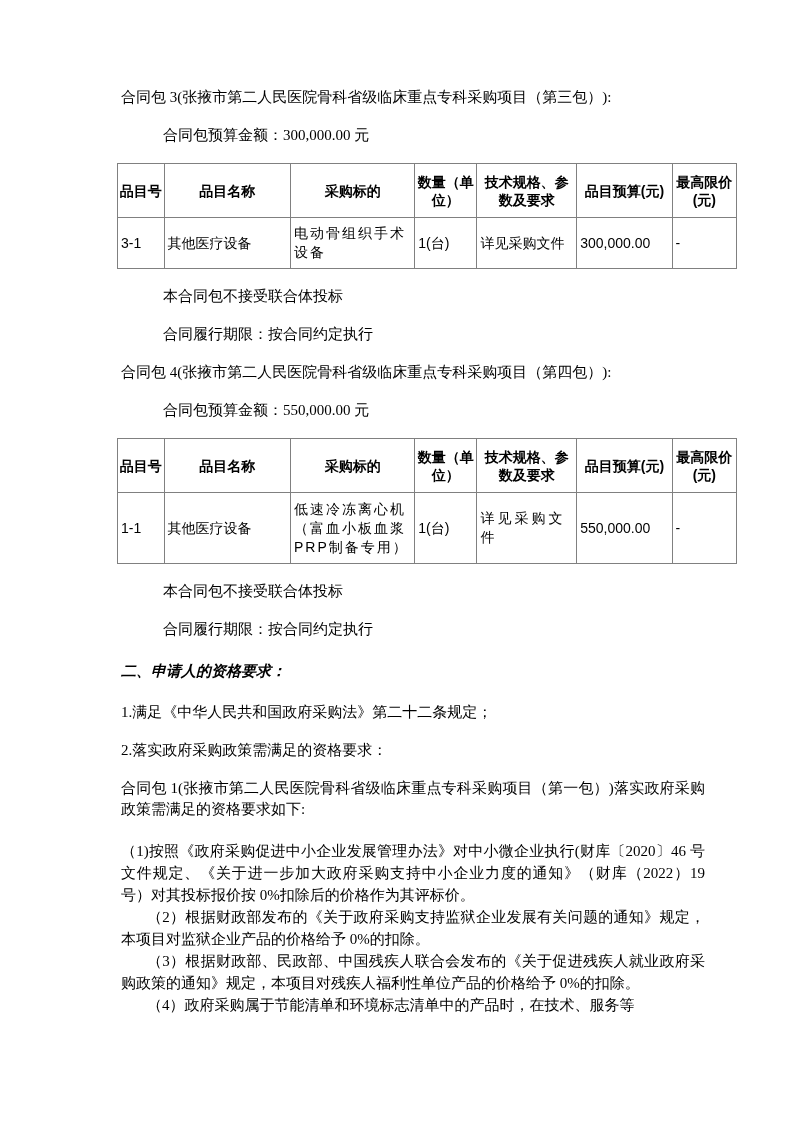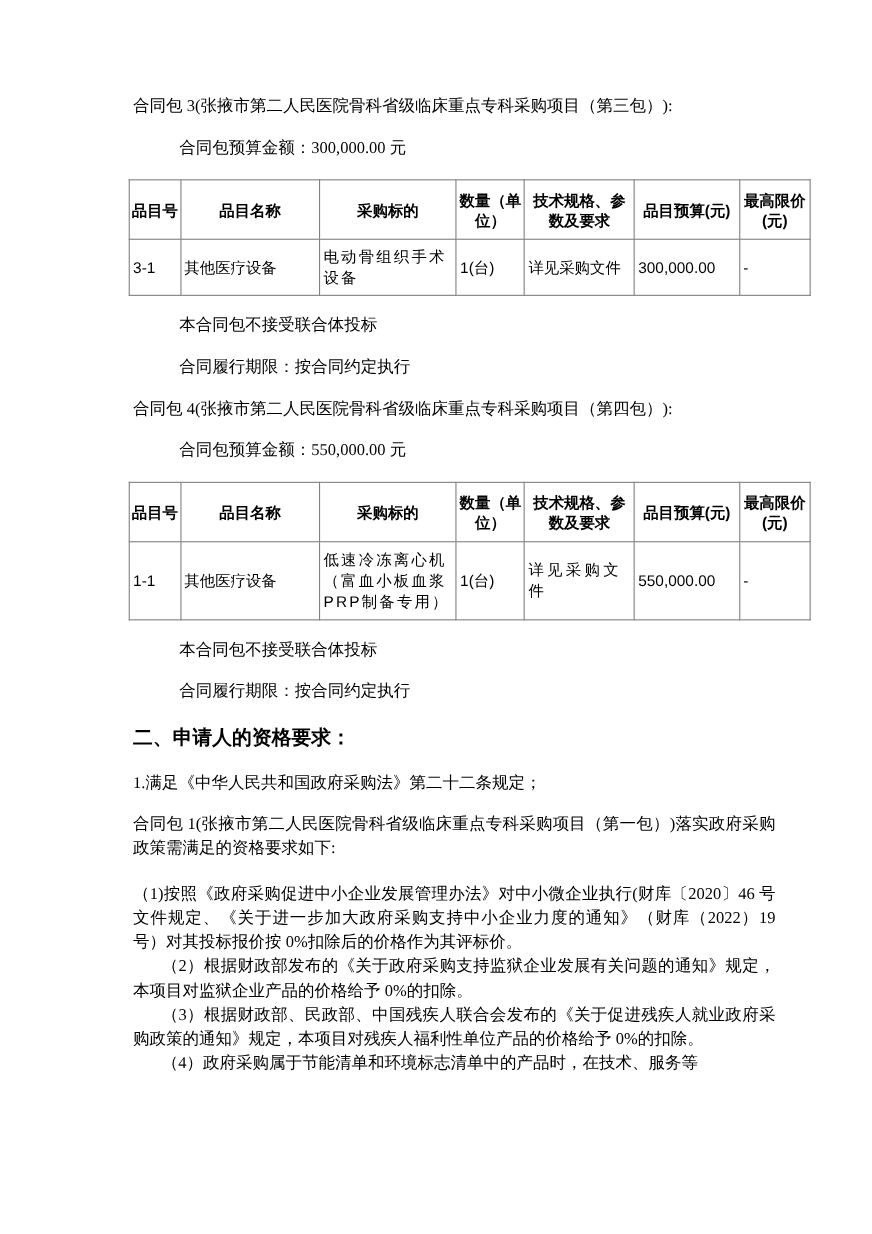--- a/index.html
+++ b/index.html
@@ -23,23 +23,24 @@
   }
   .para {
     margin: 17px 0;
     line-height: 21px;
   }
   .para:first-child { margin-top: 0; }
   .indent { padding-left: 42px; }
   .section-heading {
     font-family: "Liberation Sans", "DejaVu Sans", sans-serif;
     font-weight: bold;
-    font-size: 18px;
+    font-size: 15px;
     margin: 20px 0 21px 0;
     line-height: 21px;
+    font-style: italic;
   }
   .just { text-align: justify; }
   .ptable {
     border-collapse: collapse;
     table-layout: fixed;
     width: 620px;
     margin: 13px 0 13px -4px;
     font-family: "Liberation Sans", "DejaVu Sans", sans-serif;
     font-size: 14px;
   }
@@ -161,20 +162,21 @@
       </tr>
     </tbody>
   </table>
 
   <p class="para indent">本合同包不接受联合体投标</p>
   <p class="para indent">合同履行期限：按合同约定执行</p>
 
   <h2 class="section-heading">二、申请人的资格要求：</h2>
 
   <p class="para">1.满足《中华人民共和国政府采购法》第二十二条规定；</p>
+  <p class="para">2.落实政府采购政策需满足的资格要求：</p>
   <p class="para just">合同包 1(张掖市第二人民医院骨科省级临床重点专科采购项目（第一包）)落实政府采购政策需满足的资格要求如下:</p>
 
   <div class="policy-block">
     <p class="policy">（1)按照《政府采购促进中小企业发展管理办法》对中小微企业执行(财库〔2020〕46 号文件规定、《关于进一步加大政府采购支持中小企业力度的通知》（财库（2022）19 号）对其投标报价按 0%扣除后的价格作为其评标价。</p>
     <p class="policy ind">（2）根据财政部发布的《关于政府采购支持监狱企业发展有关问题的通知》规定，本项目对监狱企业产品的价格给予 0%的扣除。</p>
     <p class="policy ind">（3）根据财政部、民政部、中国残疾人联合会发布的《关于促进残疾人就业政府采购政策的通知》规定，本项目对残疾人福利性单位产品的价格给予 0%的扣除。</p>
     <p class="policy ind">（4）政府采购属于节能清单和环境标志清单中的产品时，在技术、服务等</p>
   </div>
 
 </div>

